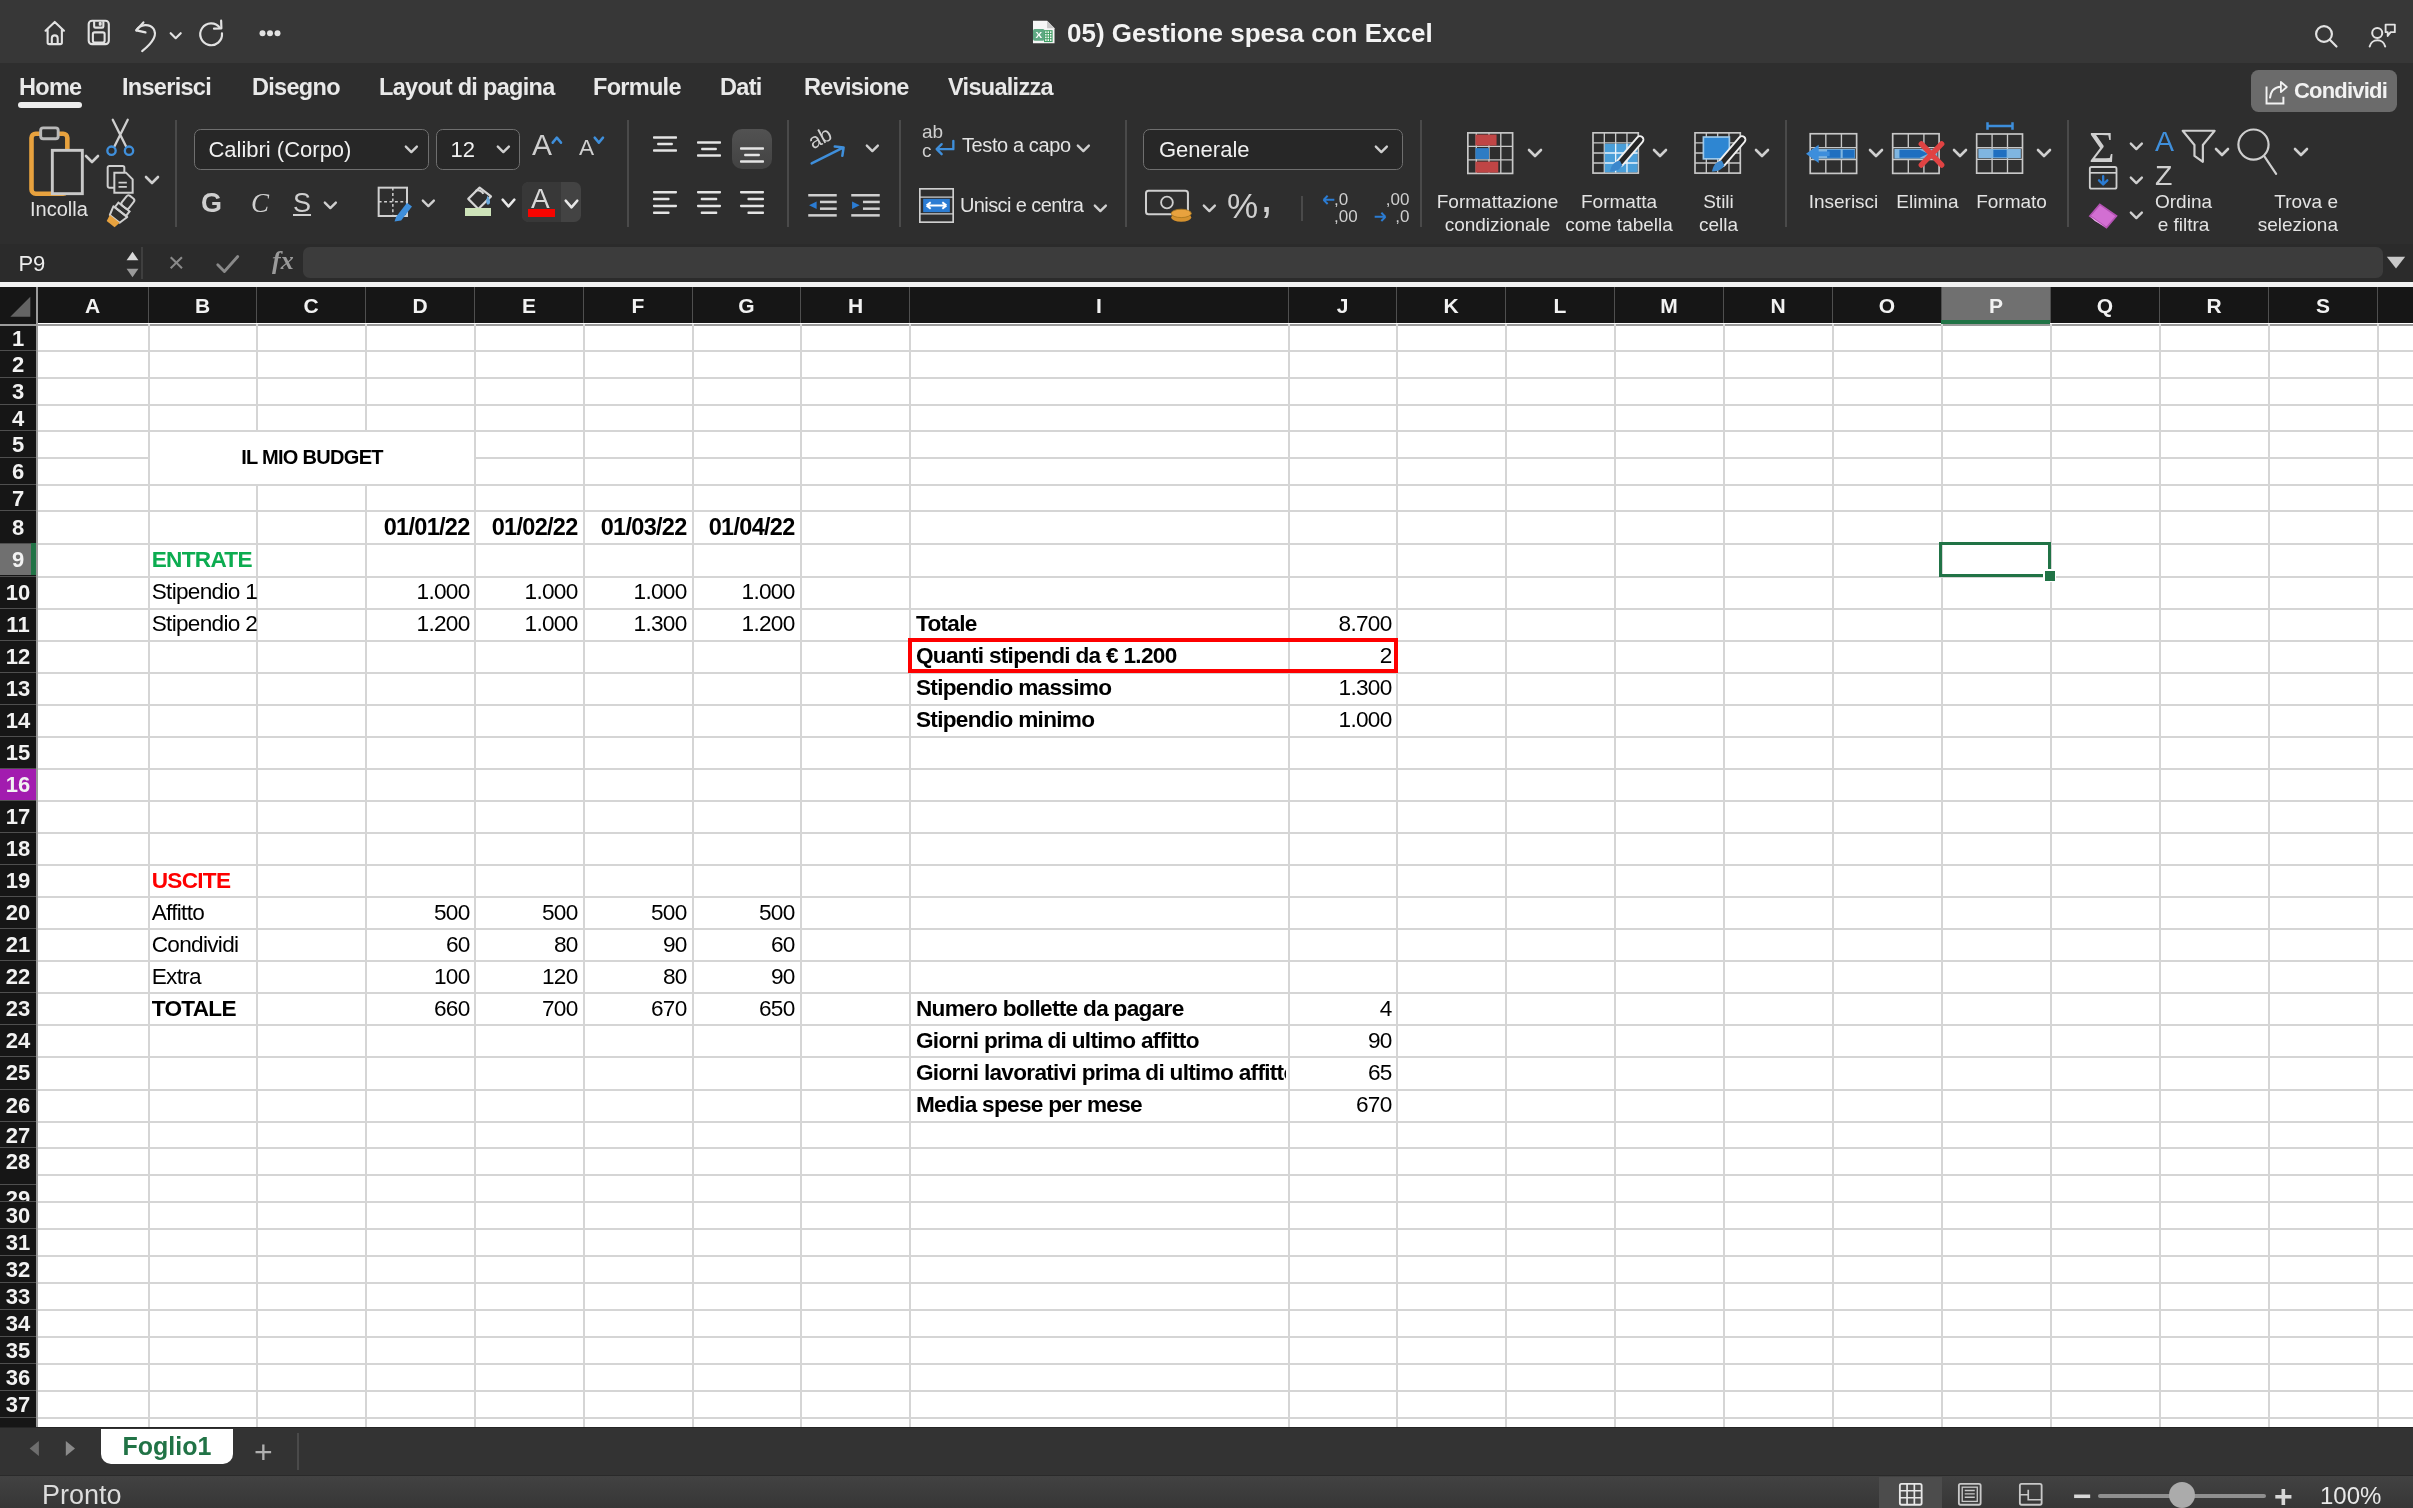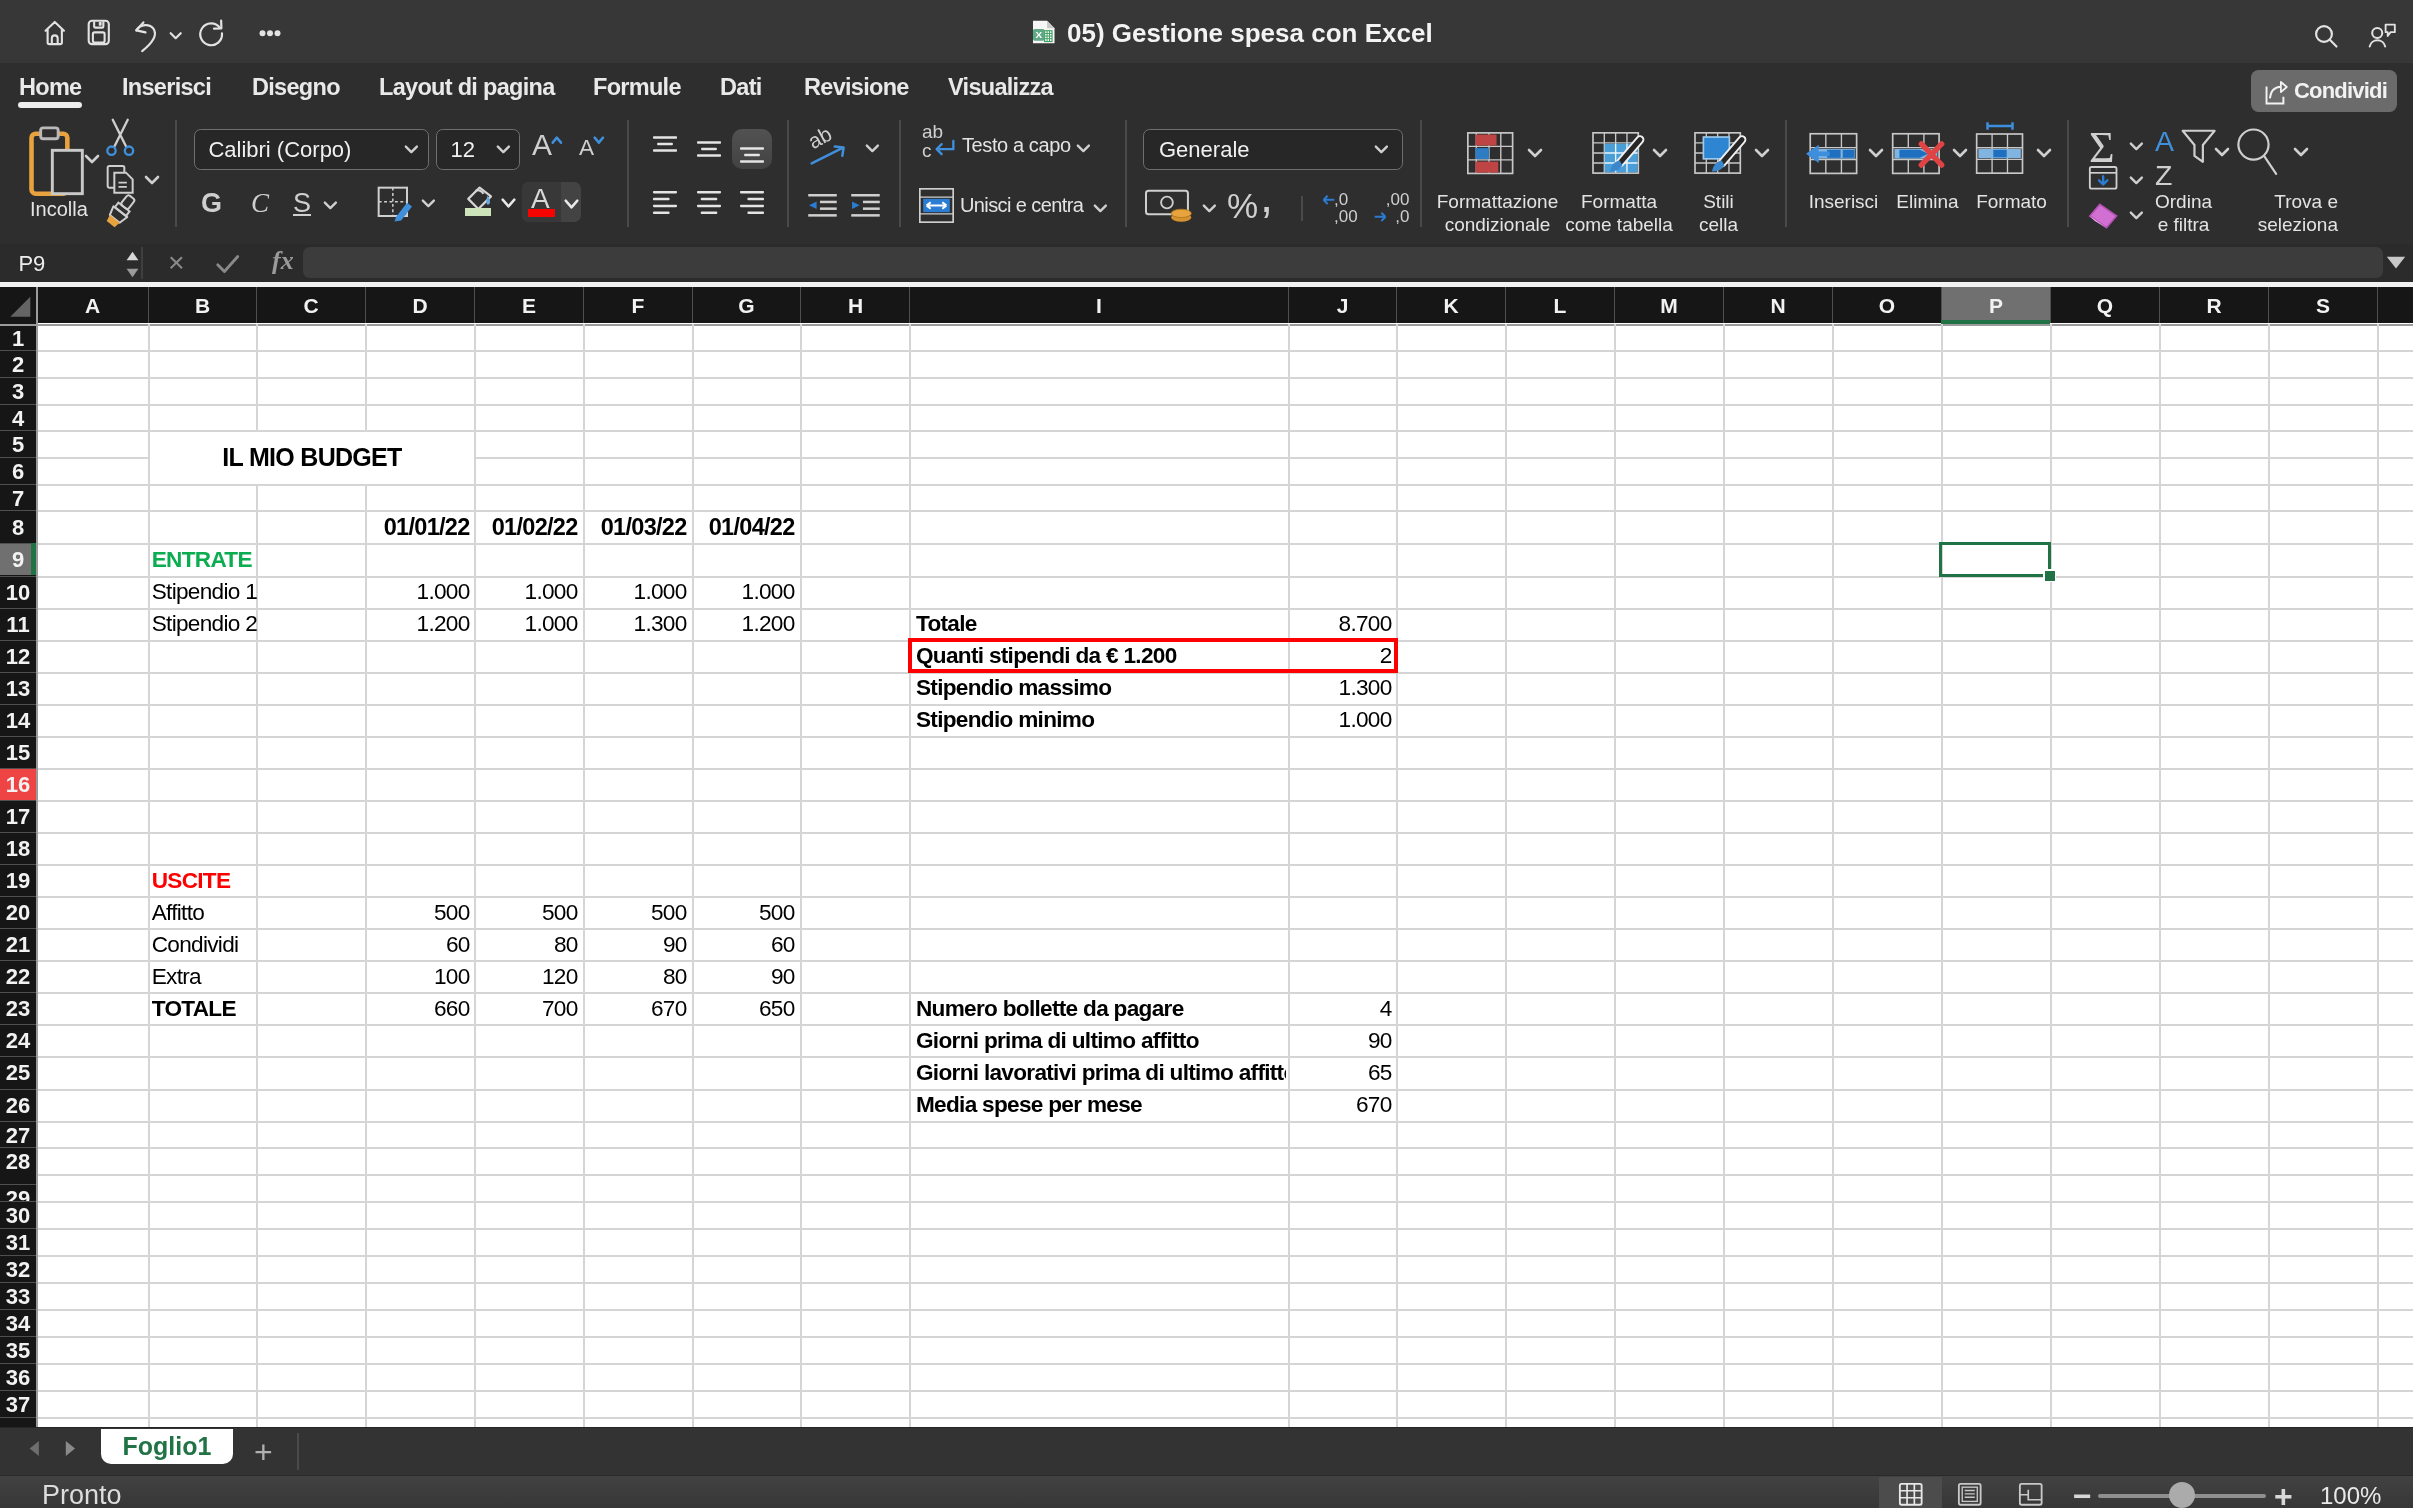--- a/index.html
+++ b/index.html
@@ -433,21 +433,21 @@
 <div class="rowhdr" style="top:484px;height:27px;line-height:27px;background:#161616;">7</div>
 <div class="rowhdr" style="top:510px;height:33px;line-height:33px;background:#161616;">8</div>
 <div class="rowhdr" style="top:543px;height:32px;line-height:32px;background:#707070;">9</div>
 <div class="abs" style="left:31px;top:543px;width:5px;height:32px;background:#217346;"></div>
 <div class="rowhdr" style="top:576px;height:32px;line-height:32px;background:#161616;">10</div>
 <div class="rowhdr" style="top:608px;height:32px;line-height:32px;background:#161616;">11</div>
 <div class="rowhdr" style="top:640px;height:32px;line-height:32px;background:#161616;">12</div>
 <div class="rowhdr" style="top:672px;height:32px;line-height:32px;background:#161616;">13</div>
 <div class="rowhdr" style="top:704px;height:32px;line-height:32px;background:#161616;">14</div>
 <div class="rowhdr" style="top:736px;height:32px;line-height:32px;background:#161616;">15</div>
-<div class="rowhdr" style="top:768px;height:32px;line-height:32px;background:#ef4444;">16</div>
+<div class="rowhdr" style="top:768px;height:32px;line-height:32px;background:#a21caf;">16</div>
 <div class="rowhdr" style="top:800px;height:32px;line-height:32px;background:#161616;">17</div>
 <div class="rowhdr" style="top:832px;height:32px;line-height:32px;background:#161616;">18</div>
 <div class="rowhdr" style="top:864px;height:32px;line-height:32px;background:#161616;">19</div>
 <div class="rowhdr" style="top:896px;height:32px;line-height:32px;background:#161616;">20</div>
 <div class="rowhdr" style="top:928px;height:32px;line-height:32px;background:#161616;">21</div>
 <div class="rowhdr" style="top:960px;height:32px;line-height:32px;background:#161616;">22</div>
 <div class="rowhdr" style="top:992px;height:32px;line-height:32px;background:#161616;">23</div>
 <div class="rowhdr" style="top:1024px;height:32px;line-height:32px;background:#161616;">24</div>
 <div class="rowhdr" style="top:1056px;height:32px;line-height:32px;background:#161616;">25</div>
 <div class="rowhdr" style="top:1089px;height:32px;line-height:32px;background:#161616;">26</div>
@@ -514,21 +514,21 @@
 <div class="ghl" style="left:38px;top:1174px;width:2376px;"></div>
 <div class="ghl" style="left:38px;top:1201px;width:2376px;"></div>
 <div class="ghl" style="left:38px;top:1228px;width:2376px;"></div>
 <div class="ghl" style="left:38px;top:1255px;width:2376px;"></div>
 <div class="ghl" style="left:38px;top:1282px;width:2376px;"></div>
 <div class="ghl" style="left:38px;top:1309px;width:2376px;"></div>
 <div class="ghl" style="left:38px;top:1336px;width:2376px;"></div>
 <div class="ghl" style="left:38px;top:1363px;width:2376px;"></div>
 <div class="ghl" style="left:38px;top:1390px;width:2376px;"></div>
 <div class="ghl" style="left:38px;top:1417px;width:2376px;"></div>
-<div class="ct b" style="left:150px;top:432px;width:324px;height:52px;line-height:50px;text-align:center;font-size:25px;background:#fff;">IL MIO BUDGET</div>
+<div class="ct b" style="left:150px;top:432px;width:324px;height:52px;line-height:50px;text-align:center;font-size:20px;background:#fff;">IL MIO BUDGET</div>
 <div class="ct b" style="left:367px;top:512px;width:106px;height:31.5px;line-height:30px;text-align:right;padding-right:3.4px;font-size:23.5px;">01/01/22</div>
 <div class="ct b" style="left:476px;top:512px;width:105px;height:31.5px;line-height:30px;text-align:right;padding-right:3.4px;font-size:23.5px;">01/02/22</div>
 <div class="ct b" style="left:584px;top:512px;width:106px;height:31.5px;line-height:30px;text-align:right;padding-right:3.4px;font-size:23.5px;">01/03/22</div>
 <div class="ct b" style="left:694px;top:512px;width:104px;height:31.5px;line-height:30px;text-align:right;padding-right:3.4px;font-size:23.5px;">01/04/22</div>
 <div class="ct b" style="left:150px;top:545px;width:105px;height:30px;line-height:29px;padding-left:1.7px;color:#0CAC50;">ENTRATE</div>
 <div class="ct ov" style="left:150px;top:577px;width:105px;height:30px;line-height:29px;padding-left:1.7px;">Stipendio 1</div>
 <div class="ct" style="left:367px;top:577px;width:106px;height:30px;line-height:29px;text-align:right;padding-right:3.4px;">1.000</div>
 <div class="ct" style="left:476px;top:577px;width:105px;height:30px;line-height:29px;text-align:right;padding-right:3.4px;">1.000</div>
 <div class="ct" style="left:584px;top:577px;width:106px;height:30px;line-height:29px;text-align:right;padding-right:3.4px;">1.000</div>
 <div class="ct" style="left:694px;top:577px;width:104px;height:30px;line-height:29px;text-align:right;padding-right:3.4px;">1.000</div>

